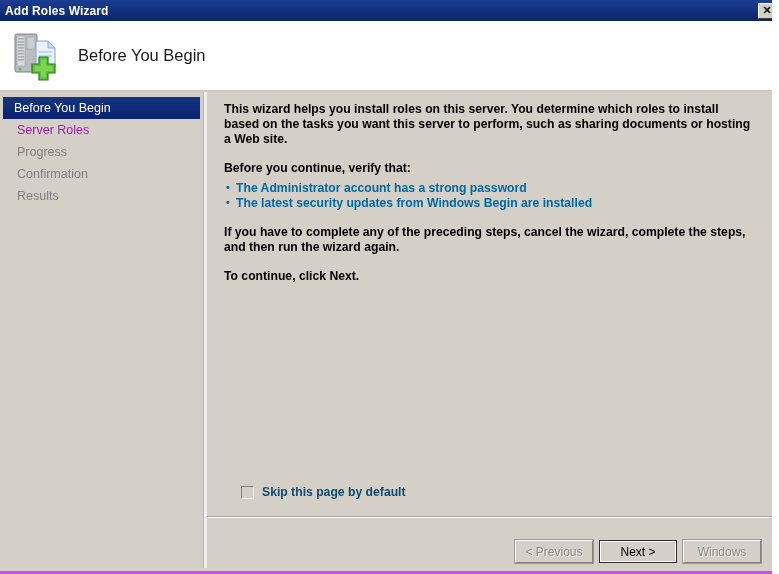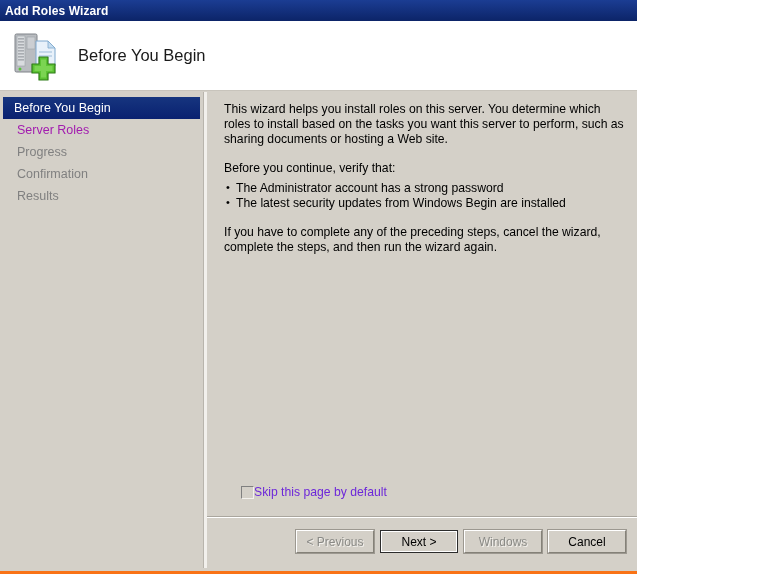--- a/index.html
+++ b/index.html
@@ -5,25 +5,25 @@
   html, body {
     margin: 0;
     padding: 0;
     background: #ffffff;
   }
   body {
     font-family: "Liberation Sans", sans-serif;
   }
   .window {
     position: relative;
-    width: 637px;
+    width: 772px;
     height: 574px;
     box-sizing: border-box;
     background: #d4d0c8;
-    border-bottom: 3px solid #f97316;
+    border-bottom: 3px solid #d946ef;
     overflow: hidden;
   }
 
   
   .titlebar {
     position: absolute;
     left: 0; top: 0;
     width: 779px;
     height: 21px;
     background: #12307f;
@@ -143,37 +143,38 @@
     color: #808080;
   }
 
   
   .content-inner {
     position: absolute;
     left: 17px;
     right: 12px;
     top: 10px;
     bottom: 0;
+    font-weight: bold;
   }
   .para {
     font-size: 12.2px;
     color: #000000;
     line-height: 15px;
     margin-bottom: 14px;
     max-width: 527px;
   }
   .para.tight { margin-bottom: 5px; }
   ul.bullets {
     list-style: none;
     margin: 0 0 14px 0;
     padding: 0;
   }
   ul.bullets li {
     font-size: 12.2px;
-    color: #000000;
+    color: #0369a1;
     line-height: 15px;
     padding-left: 12px;
     position: relative;
   }
   ul.bullets li::before {
     content: "\2022";
     position: absolute;
     left: 2px;
     top: -1px;
     font-size: 11px;
@@ -193,40 +194,41 @@
     background: #d4d0c8;
     border-top: 1px solid #808080;
     border-left: 1px solid #808080;
     border-right: 1px solid #f4f2ee;
     border-bottom: 1px solid #f4f2ee;
     box-sizing: border-box;
     cursor: default;
   }
   .checkbox-label {
     font-size: 12.2px;
-    color: #6d28d9;
+    color: #0c4a6e;
+    margin-left: 8px;
     white-space: nowrap;
     cursor: default;
   }
 
   
   .footer-divider {
     position: absolute;
     left: 0;
     right: 0;
     top: 424px;
     height: 2px;
     border-top: 1px solid #aaa69e;
     border-bottom: 1px solid #ffffff;
     box-sizing: border-box;
   }
   .button-bar {
     position: absolute;
     right: 11px;
-    top: 438px;
+    top: 448px;
     display: flex;
     gap: 6px;
   }
   .btn {
     width: 78px;
     height: 23px;
     font-size: 12px;
     font-family: "Liberation Sans", sans-serif;
     color: #000000;
     background: #d4d0c8;
@@ -315,31 +317,31 @@
 
       <div class="para tight">Before you continue, verify that:</div>
 
       <ul class="bullets">
         <li>The Administrator account has a strong password</li>
         <li>The latest security updates from Windows Begin are installed</li>
       </ul>
 
       <div class="para">If you have to complete any of the preceding steps, cancel the wizard, complete the steps, and then run the wizard again.</div>
 
+      <div class="para">To continue, click Next.</div>
 
       <div class="checkbox-row">
         <div class="checkbox-box"></div>
         <div class="checkbox-label">Skip this page by default</div>
       </div>
 
     </div>
 
     <div class="footer-divider"></div>
 
     <div class="button-bar">
       <button class="btn disabled">&lt; Previous</button>
       <button class="btn default">Next &gt;</button>
       <button class="btn disabled">Windows</button>
-      <button class="btn">Cancel</button>
     </div>
   </div>
 
 </div>
 
 </body></html>

